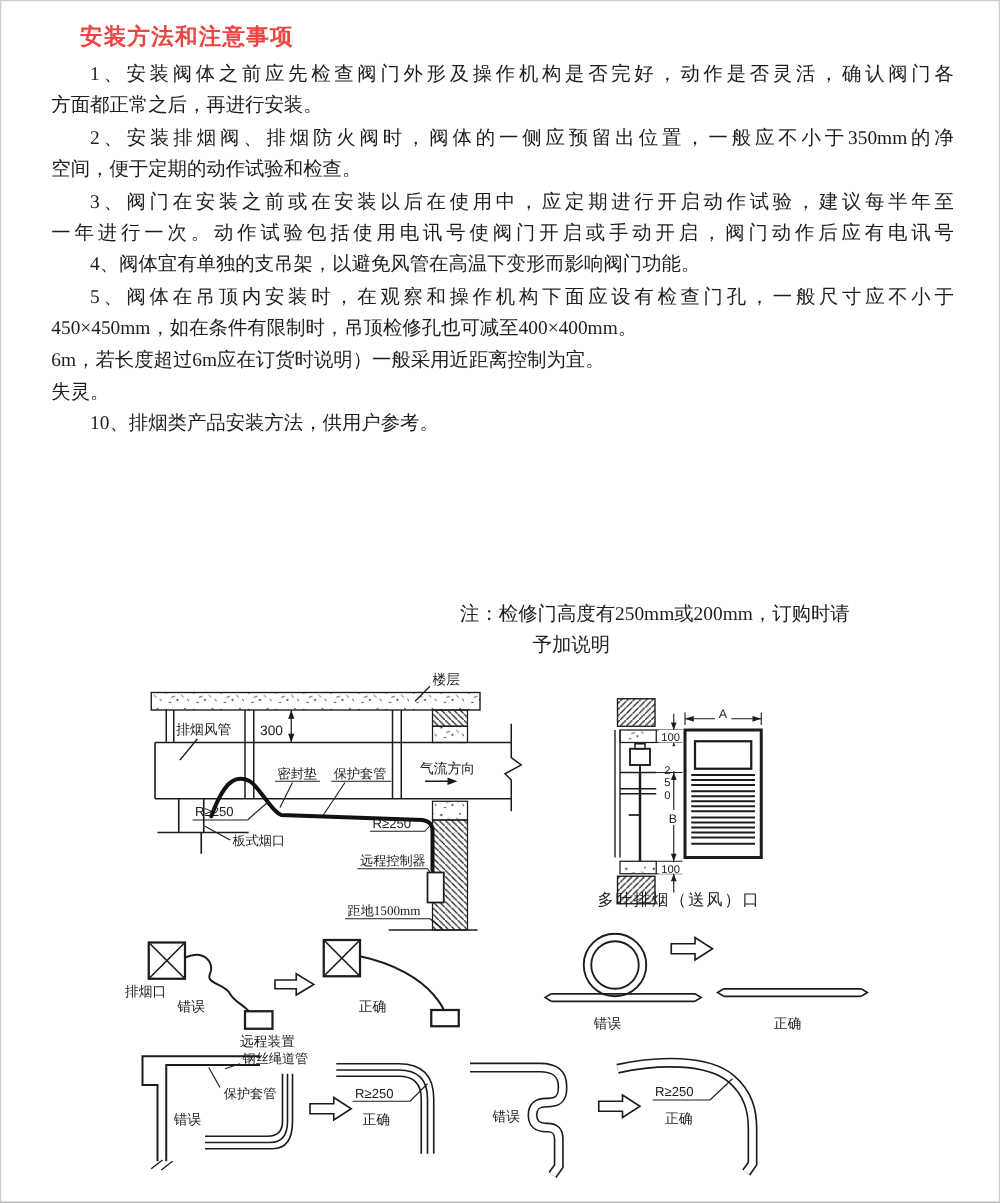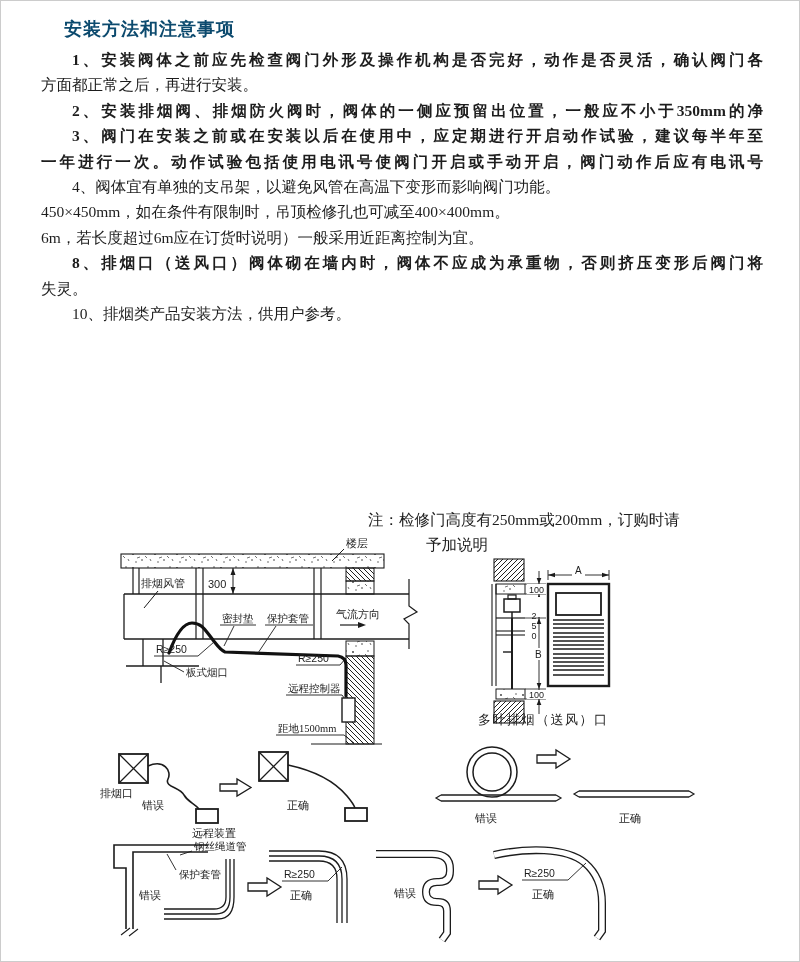--- a/index.html
+++ b/index.html
@@ -1,23 +1,23 @@
 <!DOCTYPE html>
 <html><head>
 <meta charset="utf-8">
 <style>
   html,body{margin:0;padding:0;background:#888;}
   .page{position:relative;width:800px;height:962px;background:#ffffff;margin:0 auto;
         overflow:hidden;border:1px solid #cccccc;box-sizing:border-box;
         font-family:"Liberation Serif",serif;color:#1c1c1c;}
   .doc-title{position:absolute;left:63px;top:16px;font-family:"Liberation Sans",sans-serif;
-        font-weight:700;font-size:18px;letter-spacing:1px;color:#0c4a6e;}
+        font-weight:700;font-size:18px;letter-spacing:1px;color:#ef4444;}
   .doc{position:absolute;left:40px;top:46px;width:722px;}
   .line{font-size:15.5px;line-height:25.4px;white-space:normal;color:#1d1d1d;}
-  .just{text-align:justify;text-align-last:justify;font-weight:bold;}
+  .just{text-align:justify;text-align-last:justify;}
   .first{text-indent:31px;}
   .note1{margin-left:327px;}
   .note2{margin-left:385px;}
   .fig{position:absolute;}
   svg text{fill:#1c1c1c;}
   .cn{font-family:"Liberation Serif",serif;}
   .dim{font-family:"Liberation Sans",sans-serif;}
   .ln{stroke:#1c1c1c;fill:none;}
   .thick{stroke:#111;stroke-width:3.2;fill:none;stroke-linecap:round;}
   .blkarrow{fill:#ffffff;stroke:#1c1c1c;stroke-width:1.3;}
@@ -27,31 +27,32 @@
 <body>
 
 <div class="page">
 
   <div class="doc-title">安装方法和注意事项</div>
 
   <div class="doc">
       <div class="line first just">1、安装阀体之前应先检查阀门外形及操作机构是否完好，动作是否灵活，确认阀门各</div>
       <div class="line">方面都正常之后，再进行安装。</div>
       <div class="line first just">2、安装排烟阀、排烟防火阀时，阀体的一侧应预留出位置，一般应不小于350mm的净</div>
+      <div class="line">空间，便于定期的动作试验和检查。</div>
       <div class="line first just">3、阀门在安装之前或在安装以后在使用中，应定期进行开启动作试验，建议每半年至</div>
       <div class="line just">一年进行一次。动作试验包括使用电讯号使阀门开启或手动开启，阀门动作后应有电讯号</div>
       <div class="line first">4、阀体宜有单独的支吊架，以避免风管在高温下变形而影响阀门功能。</div>
+      <div class="line first just">5、阀体在吊顶内安装时，在观察和操作机构下面应设有检查门孔，一般尺寸应不小于</div>
       <div class="line">450×450mm，如在条件有限制时，吊顶检修孔也可减至400×400mm。</div>
       <div class="line">6m，若长度超过6m应在订货时说明）一般采用近距离控制为宜。</div>
-      <div class="line first just">8、排烟口（送风口）阀体砌在墙内时，阀体不应成为承重物，否则挤压变形后阀门将</div>
       <div class="line">失灵。</div>
       <div class="line first">10、排烟类产品安装方法，供用户参考。</div>
     </div>
 
-  <div class="doc" style="top:506px;">
+  <div class="doc" style="top:478px;">
     <div class="line note1">注：检修门高度有250mm或200mm，订购时请</div>
     <div class="line note2">予加说明</div>
   </div>
 
   <svg class="fig" style="left:85px;top:535px;" width="350" height="215" viewBox="0 0 350 215">
     <defs>
       <pattern id="f1h" width="5" height="5" patternUnits="userSpaceOnUse">
         <path d="M0,0 L5,5" stroke="#222" stroke-width="1"></path>
       </pattern>
       <pattern id="f1s" width="22" height="14" patternUnits="userSpaceOnUse">

